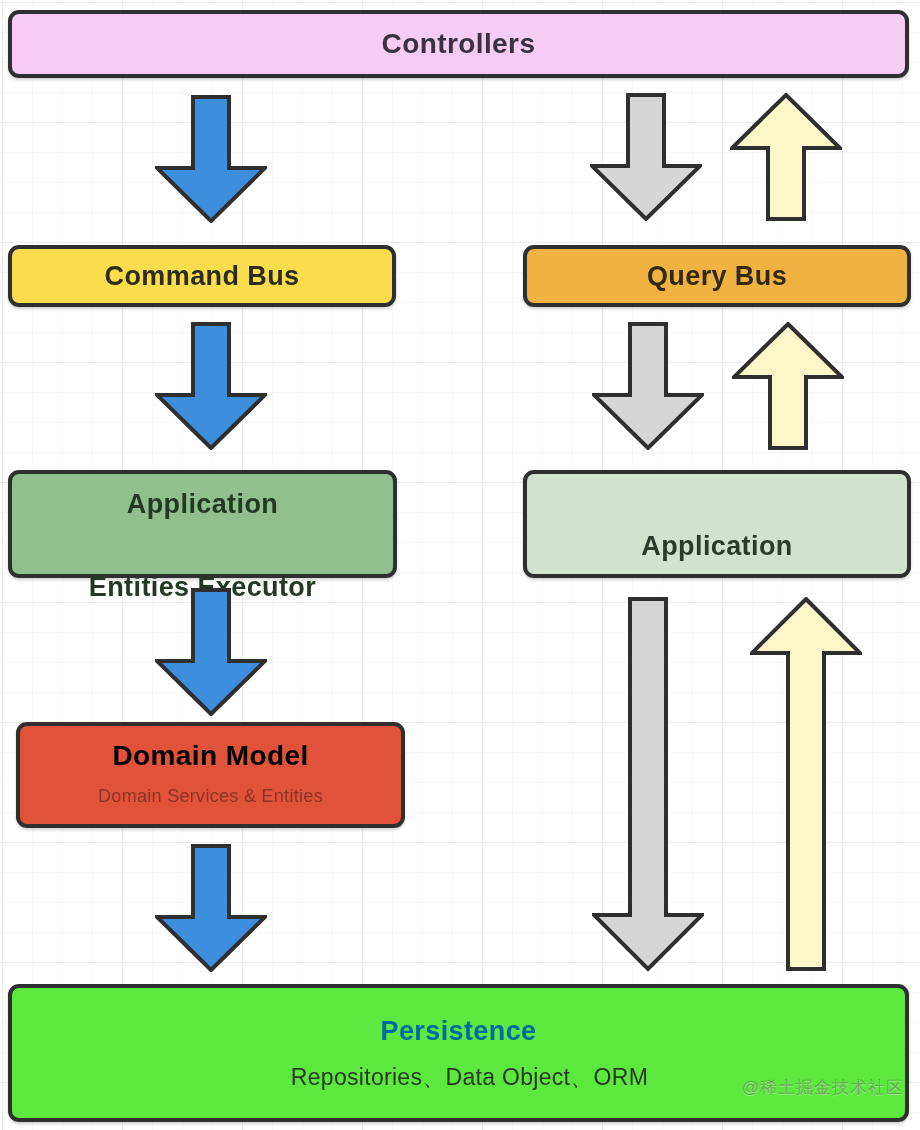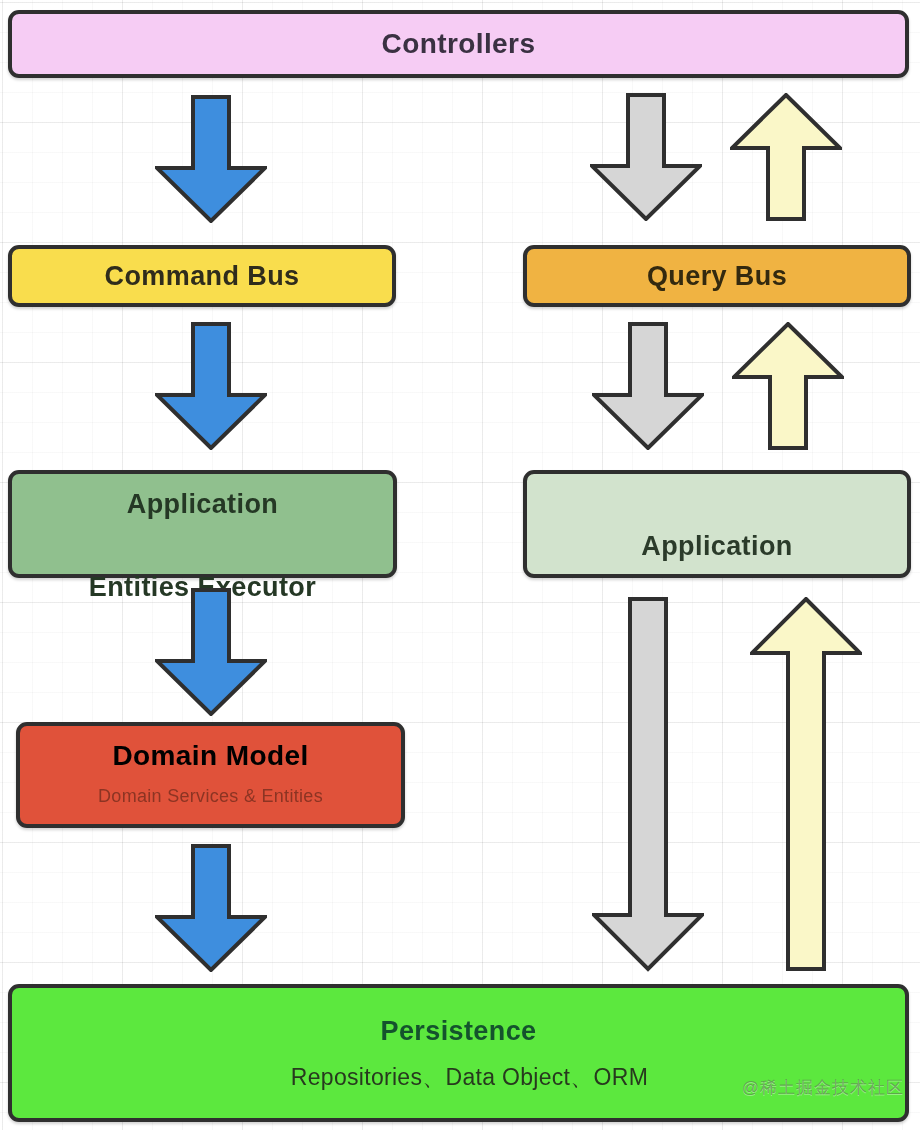--- a/index.html
+++ b/index.html
@@ -56,21 +56,21 @@
 
   .app-cmd-exec  { left: 8px;   top: 470px; width: 389px; height: 108px; background: #90c08e; color: #253825; }
   .app-qry-exec  { left: 523px; top: 470px; width: 388px; height: 108px; background: #d2e3cd; color: #2b3b2a; }
   .app-cmd-exec .title, .app-qry-exec .title { line-height: 40px; margin-top: 43px; }
 
   .domain-model  { left: 16px;  top: 722px; width: 389px; height: 106px; background: #e0523a; }
   .domain-model .title    { color: #000000; font-weight: 700; font-size: 28px; line-height: 34px; }
   .domain-model .subtitle { color: #8c3423; }
 
   .persistence   { left: 8px;   top: 984px; width: 901px; height: 138px; background: #5ce83e; }
-  .persistence .title    { color: #14532d; font-weight: 700; line-height: 34px; }
+  .persistence .title    { color: #0369a1; font-weight: 700; line-height: 34px; }
   .persistence .subtitle { color: #27391e; font-size: 23px; margin-top: 14px; margin-left: 22px; }
 
   .arrow { position: absolute; }
   .arrow polygon { stroke: #2f2f2f; stroke-width: 4; stroke-linejoin: miter; }
 
   .watermark {
     position: absolute;
     right: 16px;
     top: 1076px;
     font-size: 17px;

